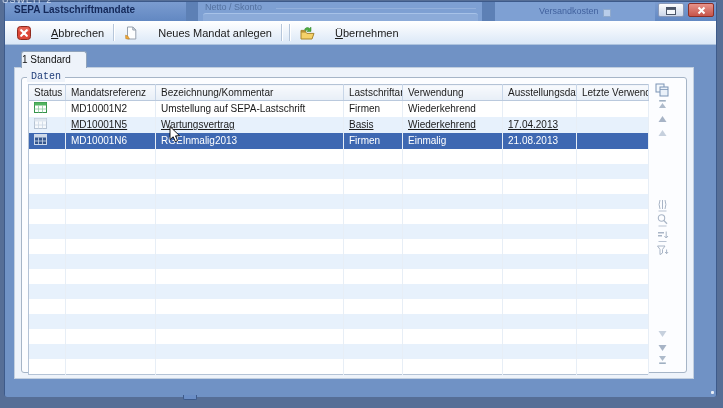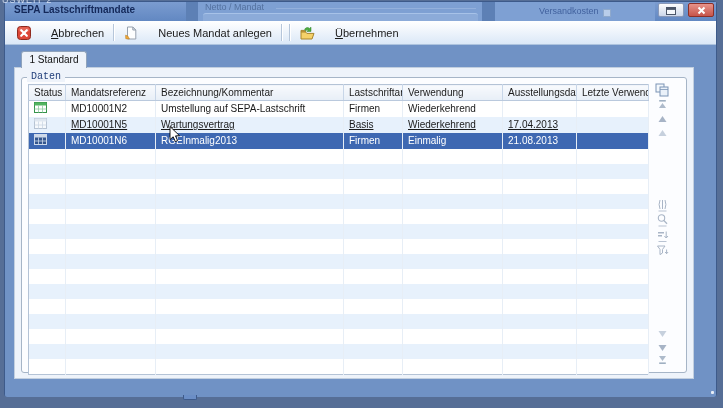--- a/index.html
+++ b/index.html
@@ -35,21 +35,21 @@
            display:flex;align-items:center;padding-left:6px;}
   .tbtn{display:flex;align-items:center;gap:20px;height:19px;padding:0 6px;border:0;background:transparent;
         font-family:"Liberation Sans",sans-serif;font-size:11px;color:#1b1b1b;cursor:default;}
   .tbtn u{text-decoration:underline;}
   .ticon{display:flex;align-items:center;}
   .tsep{width:1px;height:17px;background:#b6c6da;border-right:1px solid #ffffff;margin:0 3px;}
   
   .client{position:absolute;left:5px;top:45px;width:711px;height:352px;background:#7092c5;border-radius:0 0 2px 2px;}
   .tab{position:absolute;left:21px;top:51px;width:66px;height:17px;box-sizing:border-box;z-index:3;
        background:#eef3fa;border:1px solid #8fa3bc;border-bottom:none;border-radius:3px 3px 0 0;
-       font-size:10px;color:#111;text-align:center;line-height:16px;}
+       font-size:10px;color:#111;line-height:16px;}
   .pane{position:absolute;left:14px;top:67px;width:680px;height:312px;box-sizing:border-box;
         background:#eef3fa;border:1px solid #c2cfdf;}
   .groupbox{position:absolute;left:21px;top:77px;width:666px;height:296px;box-sizing:border-box;
             background:#fcfdff;border:1px solid #a6b5c7;border-radius:3px;}
   .gb-label{position:absolute;left:27px;top:71px;padding:0 4px;background:#eef3fa;font-size:10px;color:#23407b;z-index:4;font-family:Liberation Mono, monospace;}
   
   table.grid{position:absolute;left:28px;top:84px;width:620px;border-collapse:collapse;table-layout:fixed;
              font-size:10px;color:#1a1a1a;background:#fff;border:1px solid #b4c3d6;}
   table.grid th{height:15px;font-weight:normal;text-align:left;padding:0 0 0 5px;white-space:nowrap;overflow:hidden;
                 background:linear-gradient(#f8fafd,#e7eef7);border-right:1px solid #c8d6e8;border-bottom:1px solid #bac9dd;color:#1c1c1c;}
@@ -75,21 +75,21 @@
 
   <div class="bg-topleft">USWEIT 2</div>
 
   <div class="frame"></div>
 
   <div class="titlebar"></div>
   <div class="title-text">SEPA Lastschriftmandate</div>
 
   <div class="frag-dark1"></div>
   <div class="frag-netto">
-    <span class="lbl">Netto / Mandat</span>
+    <span class="lbl">Netto / Skonto</span>
     <span class="hline"></span>
     <span class="field"></span>
   </div>
   <div class="frag-dark2"></div>
   <div class="frag-versand">
     <span class="lbl">Versandkosten</span>
     <span class="sq"></span>
   </div>
 
   <button class="winbtn btn-restore">

